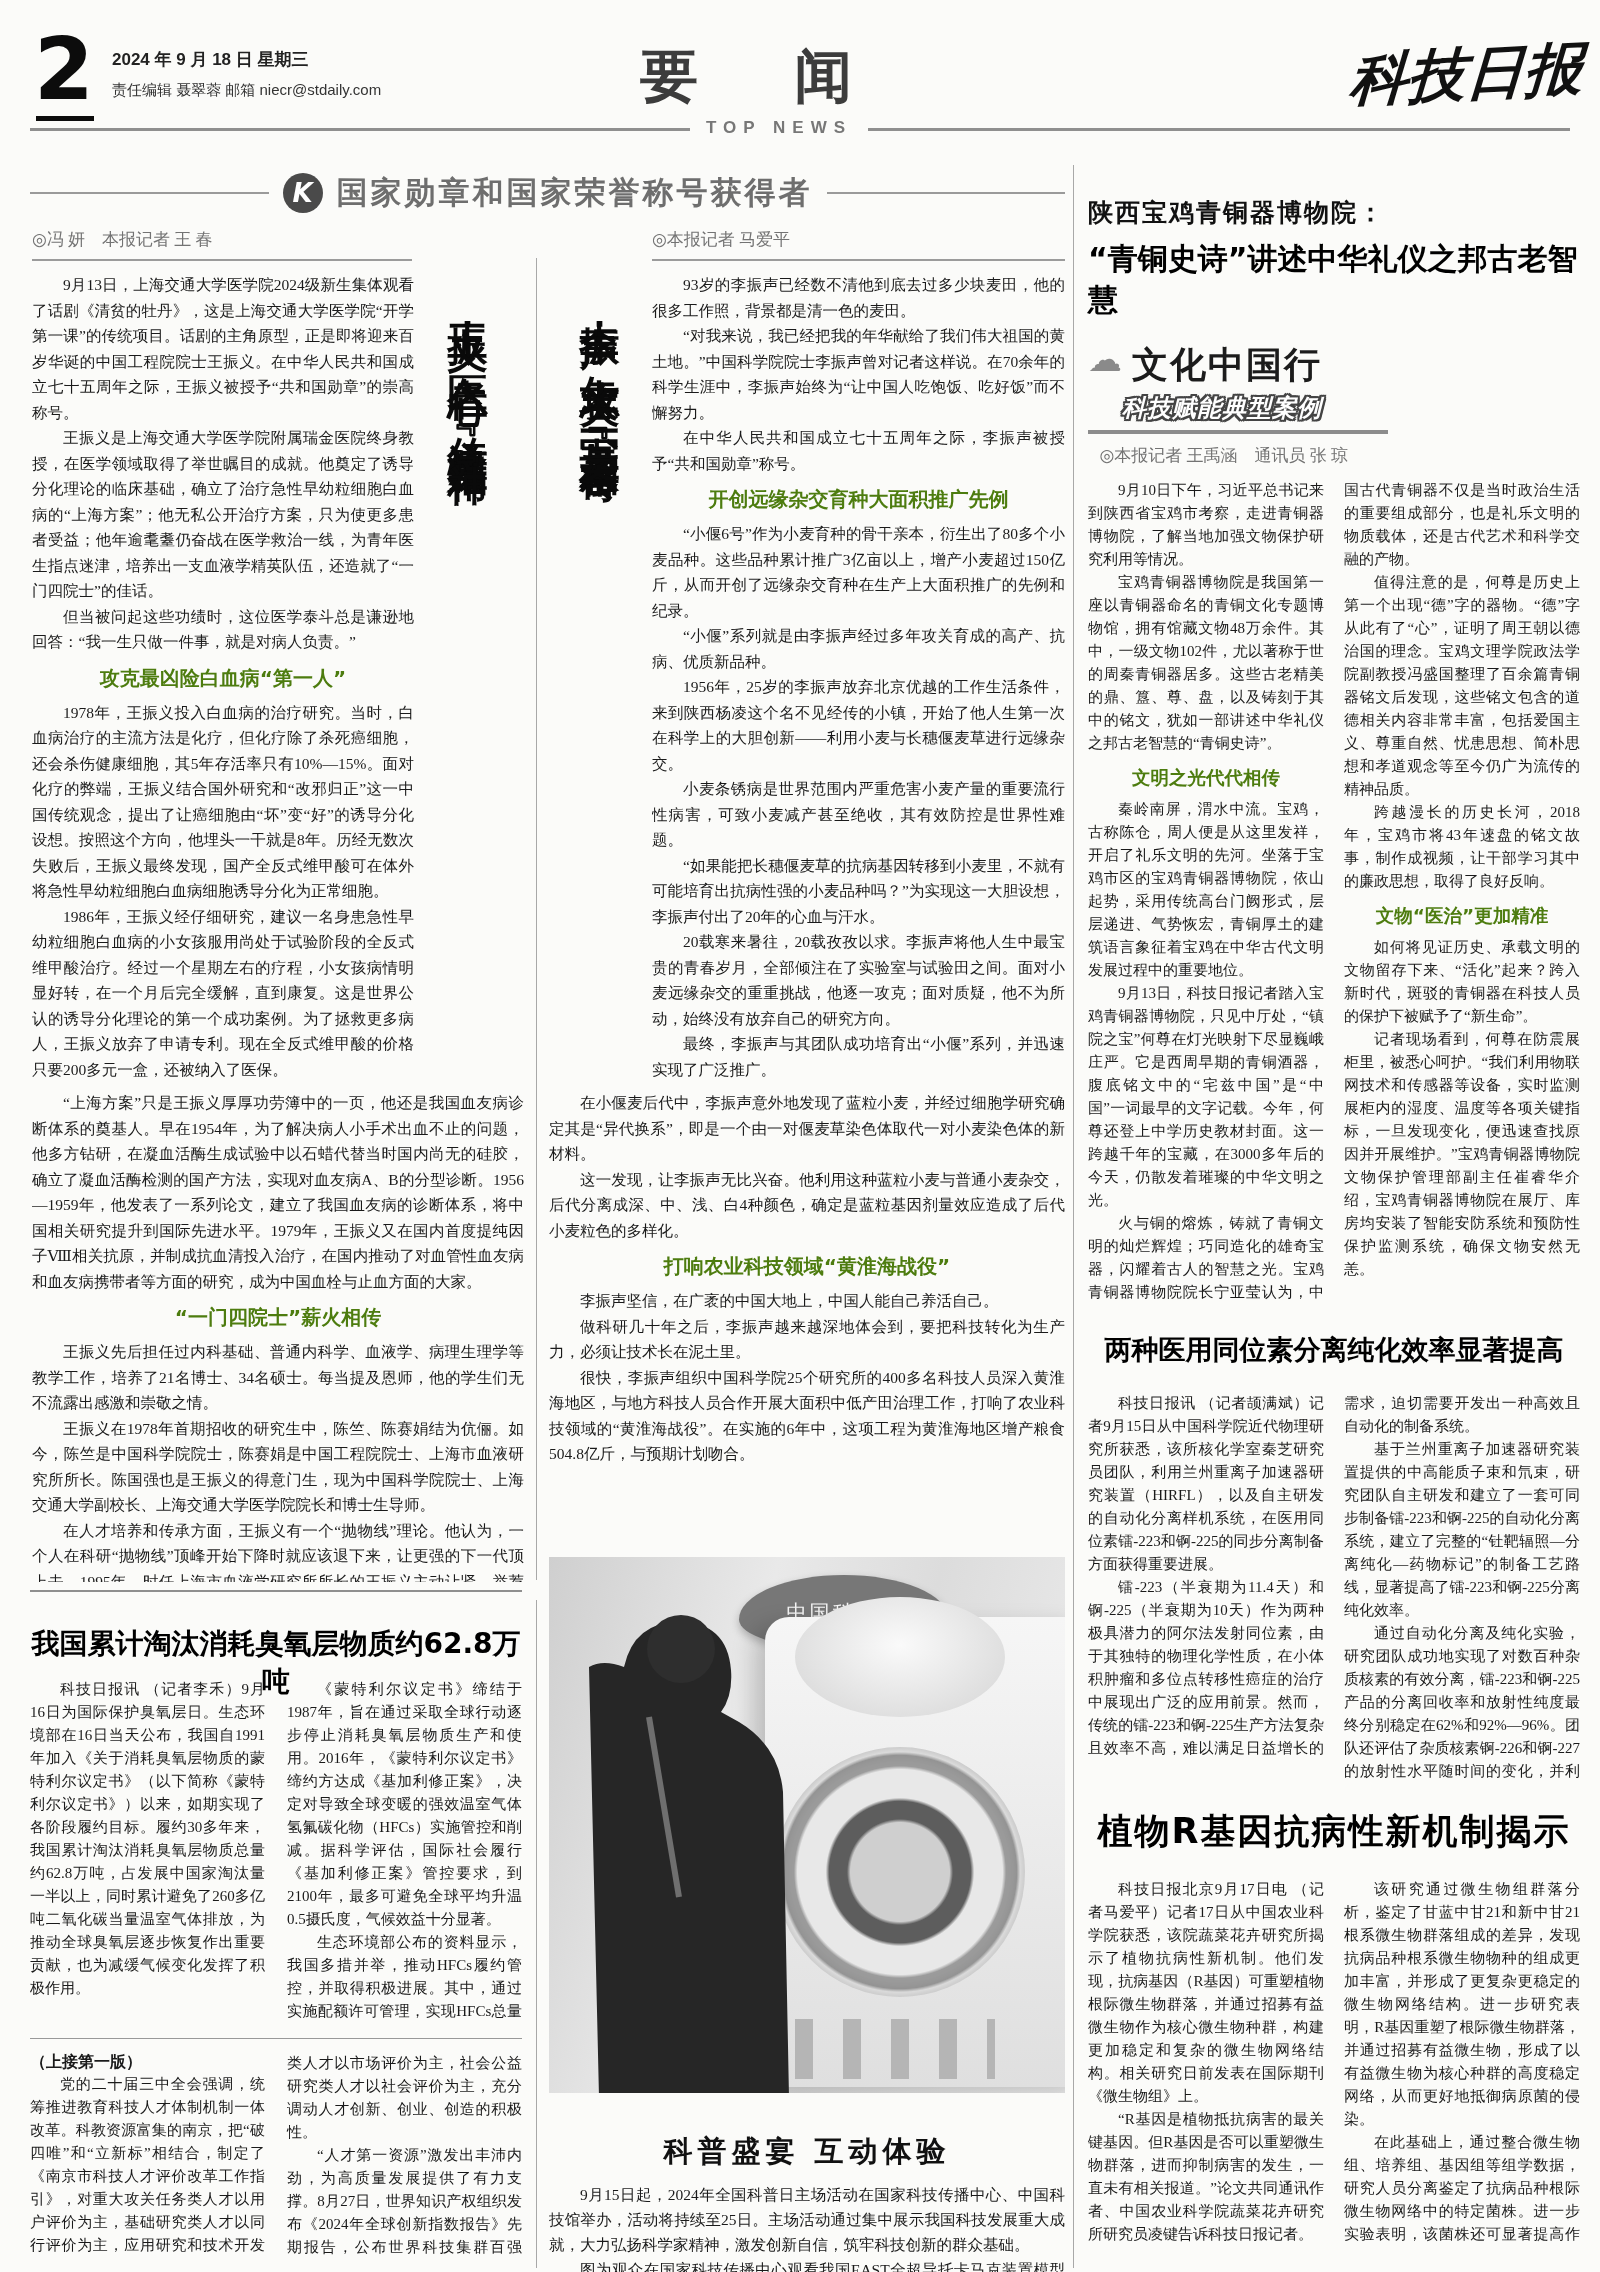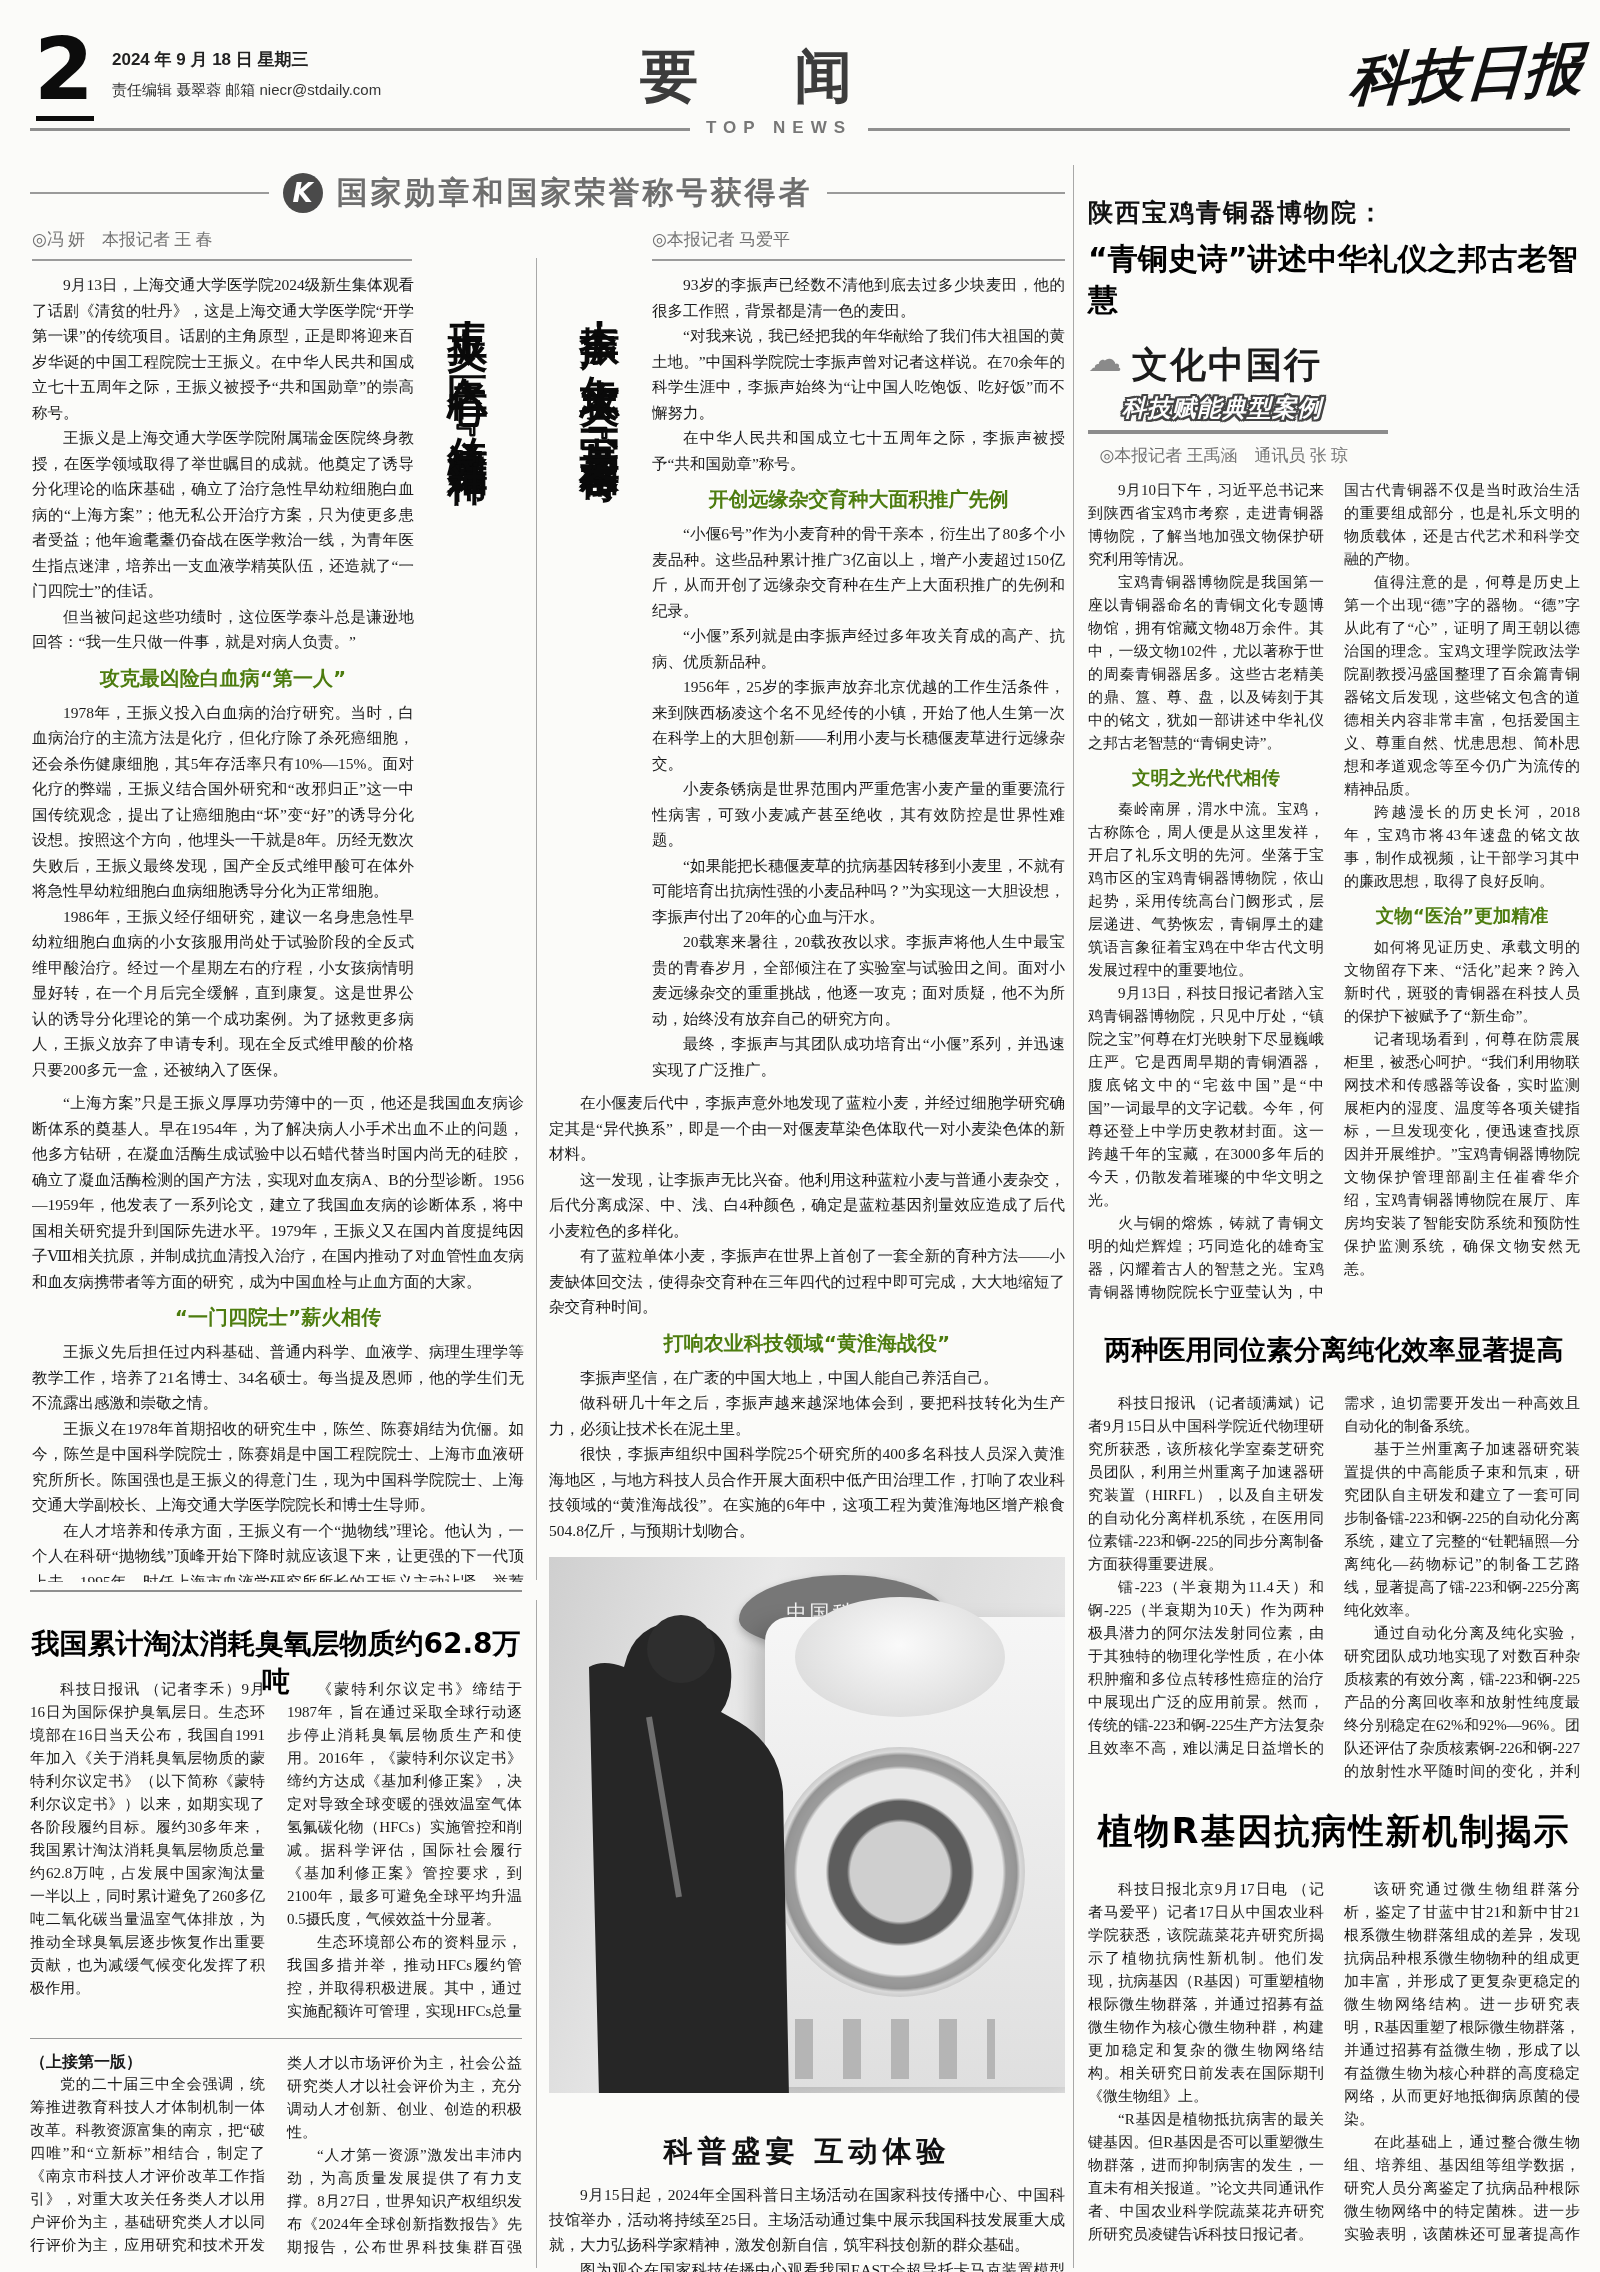--- a/index.html
+++ b/index.html
@@ -129,21 +129,20 @@
   <p class="bp">“上海方案”只是王振义厚厚功劳簿中的一页，他还是我国血友病诊断体系的奠基人。早在1954年，为了解决病人小手术出血不止的问题，他多方钻研，在凝血活酶生成试验中以石蜡代替当时国内尚无的硅胶，确立了凝血活酶检测的国产方法，实现对血友病A、B的分型诊断。1956—1959年，他发表了一系列论文，建立了我国血友病的诊断体系，将中国相关研究提升到国际先进水平。1979年，王振义又在国内首度提纯因子Ⅷ相关抗原，并制成抗血清投入治疗，在国内推动了对血管性血友病和血友病携带者等方面的研究，成为中国血栓与止血方面的大家。</p>
   <div class="subhead">“一门四院士”薪火相传</div>
   <p class="bp">王振义先后担任过内科基础、普通内科学、血液学、病理生理学等教学工作，培养了21名博士、34名硕士。每当提及恩师，他的学生们无不流露出感激和崇敬之情。</p>
   <p class="bp">王振义在1978年首期招收的研究生中，陈竺、陈赛娟结为伉俪。如今，陈竺是中国科学院院士，陈赛娟是中国工程院院士、上海市血液研究所所长。陈国强也是王振义的得意门生，现为中国科学院院士、上海交通大学副校长、上海交通大学医学院院长和博士生导师。</p>
   <p class="bp">在人才培养和传承方面，王振义有一个“抛物线”理论。他认为，一个人在科研“抛物线”顶峰开始下降时就应该退下来，让更强的下一代顶上去。1995年，时任上海市血液学研究所所长的王振义主动让贤，举荐42岁的陈竺继任。</p>
 
 </div>
 <div class="abs clip body15" style="left:549px;top:1090px;width:516px;height:492px;">
   <p class="bp">在小偃麦后代中，李振声意外地发现了蓝粒小麦，并经过细胞学研究确定其是“异代换系”，即是一个由一对偃麦草染色体取代一对小麦染色体的新材料。</p>
   <p class="bp">这一发现，让李振声无比兴奋。他利用这种蓝粒小麦与普通小麦杂交，后代分离成深、中、浅、白4种颜色，确定是蓝粒基因剂量效应造成了后代小麦粒色的多样化。</p>
-  <p class="bp">有了蓝粒单体小麦，李振声在世界上首创了一套全新的育种方法——小麦缺体回交法，使得杂交育种在三年四代的过程中即可完成，大大地缩短了杂交育种时间。</p>
   <div class="subhead">打响农业科技领域“黄淮海战役”</div>
   <p class="bp">李振声坚信，在广袤的中国大地上，中国人能自己养活自己。</p>
   <p class="bp">做科研几十年之后，李振声越来越深地体会到，要把科技转化为生产力，必须让技术长在泥土里。</p>
   <p class="bp">很快，李振声组织中国科学院25个研究所的400多名科技人员深入黄淮海地区，与地方科技人员合作开展大面积中低产田治理工作，打响了农业科技领域的“黄淮海战役”。在实施的6年中，这项工程为黄淮海地区增产粮食504.8亿斤，与预期计划吻合。</p>
 
 </div>
 
 <div class="abs hrule" style="left:30px;top:1590px;width:492px;height:2px;"></div>
 <div class="abs bheadline" style="left:30px;top:1612px;width:492px;">我国累计淘汰消耗臭氧层物质约62.8万吨</div>
 <div class="abs clip cols2 body14" style="left:30px;top:1678px;width:492px;height:348px;">

